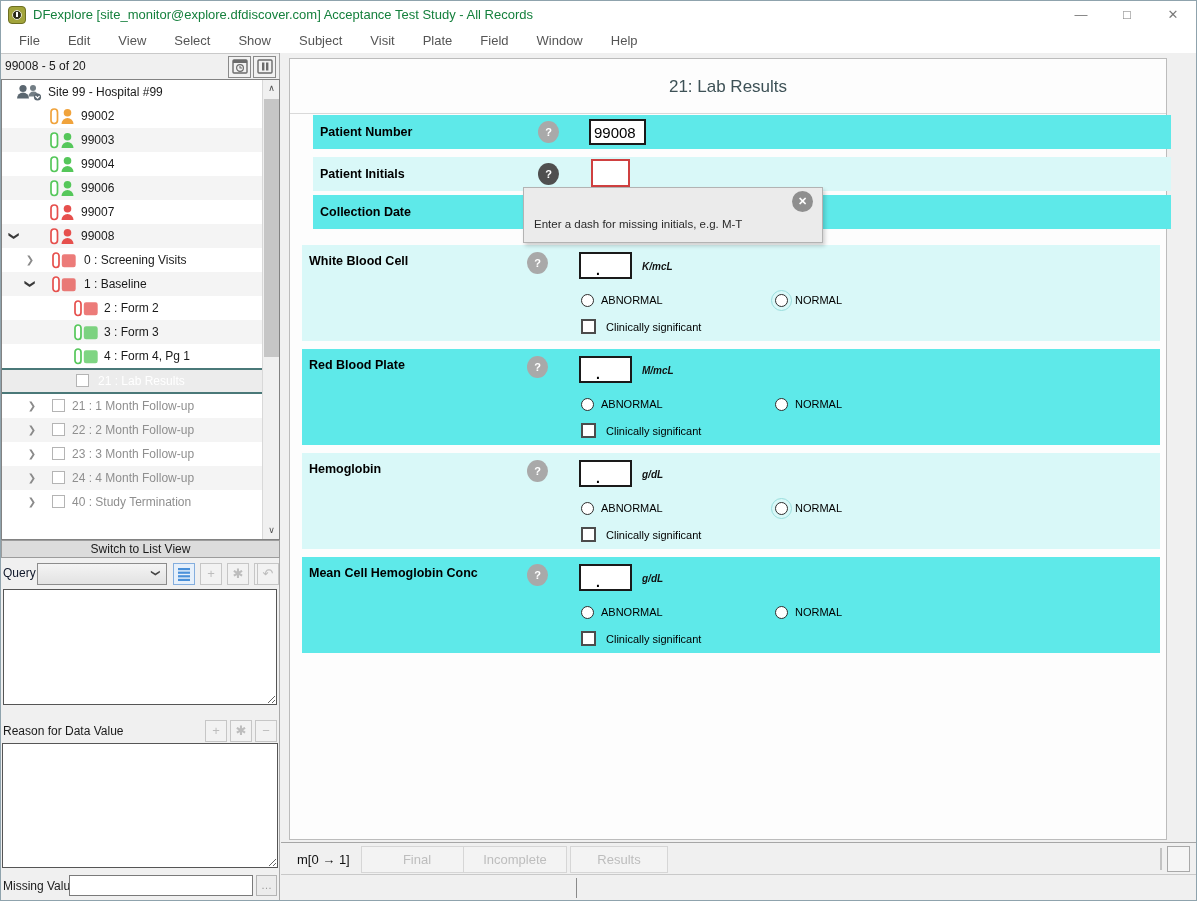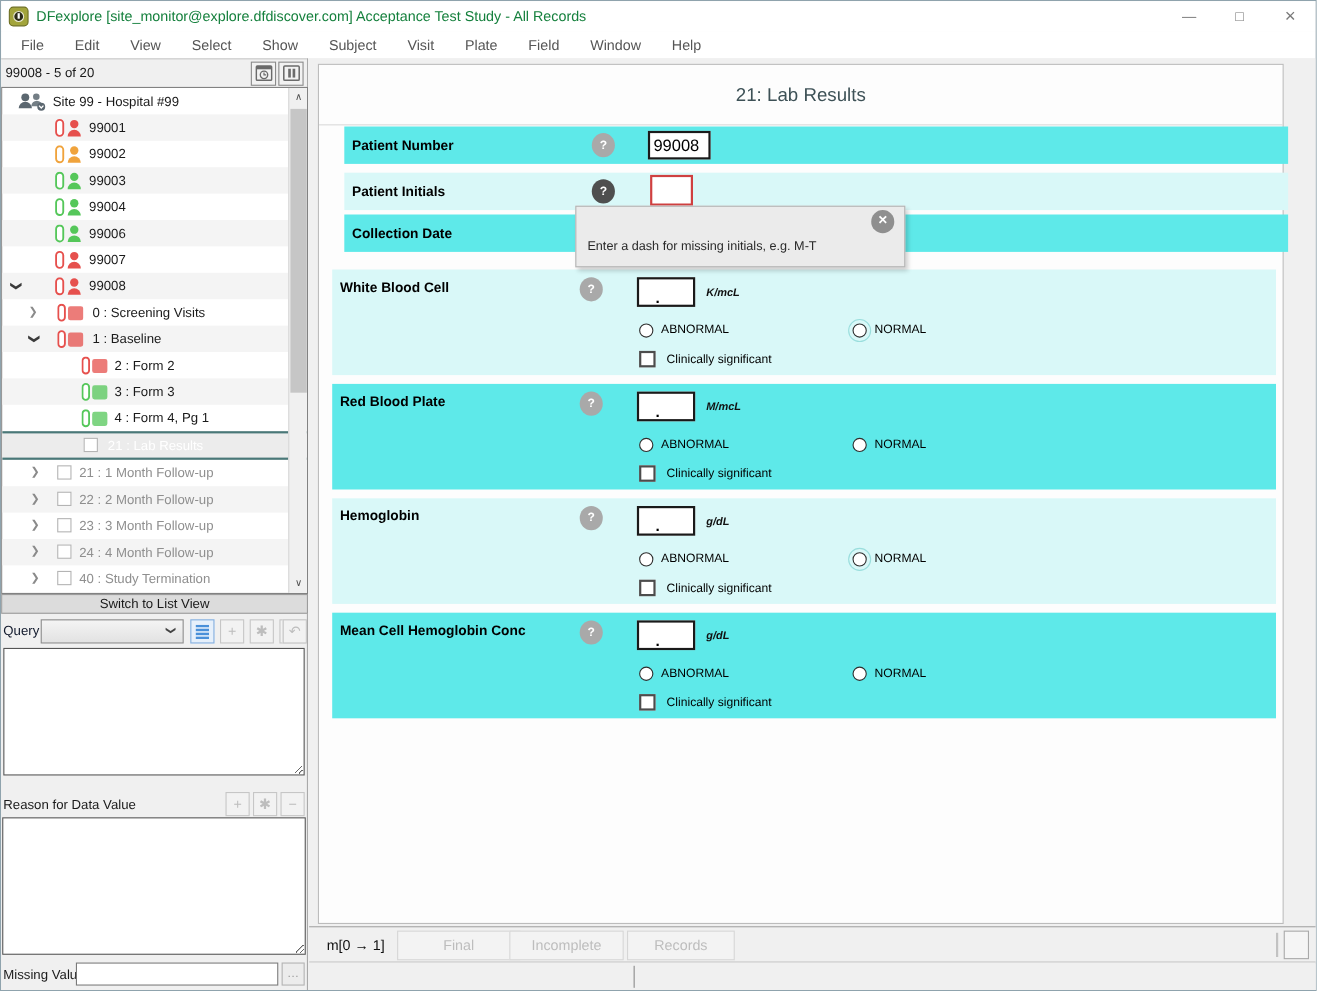--- a/index.html
+++ b/index.html
@@ -183,28 +183,20 @@
         <svg class="ticon site-icon" style="left:12px" width="30" height="17" viewBox="0 0 30 17">
             <circle cx="9" cy="4.5" r="3.6" fill="currentColor"></circle>
             <path d="M3 14.5 a6 6 0 0 1 12 0 z" fill="currentColor"></path>
             <circle cx="19" cy="4" r="3" fill="currentColor" opacity=".85"></circle>
             <path d="M14.5 12.5 a5 5 0 0 1 10 0 z" fill="currentColor" opacity=".85"></path>
             <circle cx="23.5" cy="13" r="3.6" fill="#5b6770"></circle>
             <path d="M21.5 12 l2 2.2 2-2.2" fill="none" stroke="#fff" stroke-width="1.2"></path>
           </svg>
         <span class="tlabel" style="left:46px">Site 99 - Hospital #99</span>
       </div>
-      <div class="trow alt">
-        <svg class="ticon red" style="left:48px" width="26" height="17" viewBox="0 0 26 17">
-            <rect x="1" y="1" width="6.5" height="14.5" rx="3.2" fill="#fff" stroke="currentColor" stroke-width="1.7"></rect>
-            <circle cx="17.5" cy="4.8" r="3.8" fill="currentColor"></circle>
-            <path d="M11.5 16 a6 6 0 0 1 12 0 z" fill="currentColor"></path>
-          </svg>
-        <span class="tlabel" style="left:79px">99001</span>
-      </div>
       <div class="trow">
         <svg class="ticon orange" style="left:48px" width="26" height="17" viewBox="0 0 26 17">
             <rect x="1" y="1" width="6.5" height="14.5" rx="3.2" fill="#fff" stroke="currentColor" stroke-width="1.7"></rect>
             <circle cx="17.5" cy="4.8" r="3.8" fill="currentColor"></circle>
             <path d="M11.5 16 a6 6 0 0 1 12 0 z" fill="currentColor"></path>
           </svg>
         <span class="tlabel" style="left:79px">99002</span>
       </div>
       <div class="trow alt">
         <svg class="ticon green" style="left:48px" width="26" height="17" viewBox="0 0 26 17">
@@ -448,21 +440,21 @@
           <span class="cbox"></span>
           <span class="cslabel">Clinically significant</span>
         </div>
       </div>
     </div>
 
     <div class="footer">
       <span class="mlabel">m[0 → 1]</span>
       <div class="fbtn b0">Final</div>
       <div class="fbtn b1">Incomplete</div>
-      <div class="fbtn b2">Records</div>
+      <div class="fbtn b2">Results</div>
       <div class="fsep"></div>
       <div class="fsq"></div>
     </div>
     <div class="statusbar">
       <div class="div"></div>
     </div>
   </div>
 
   <div class="tooltip">
     <div class="close">✕</div>

